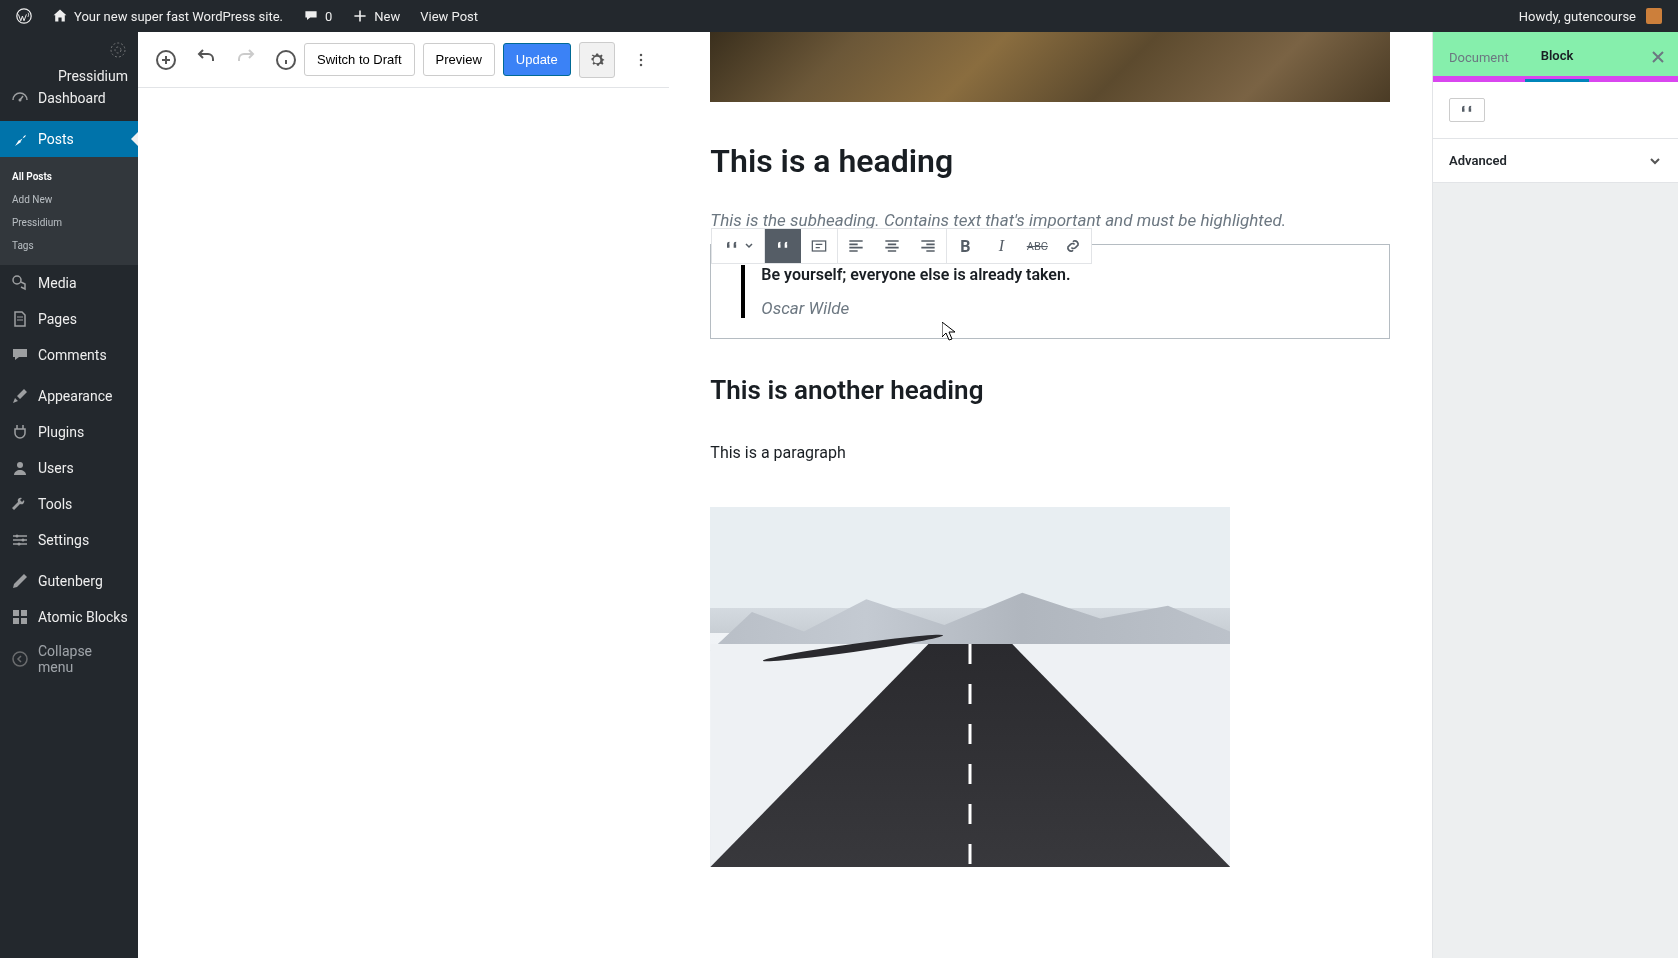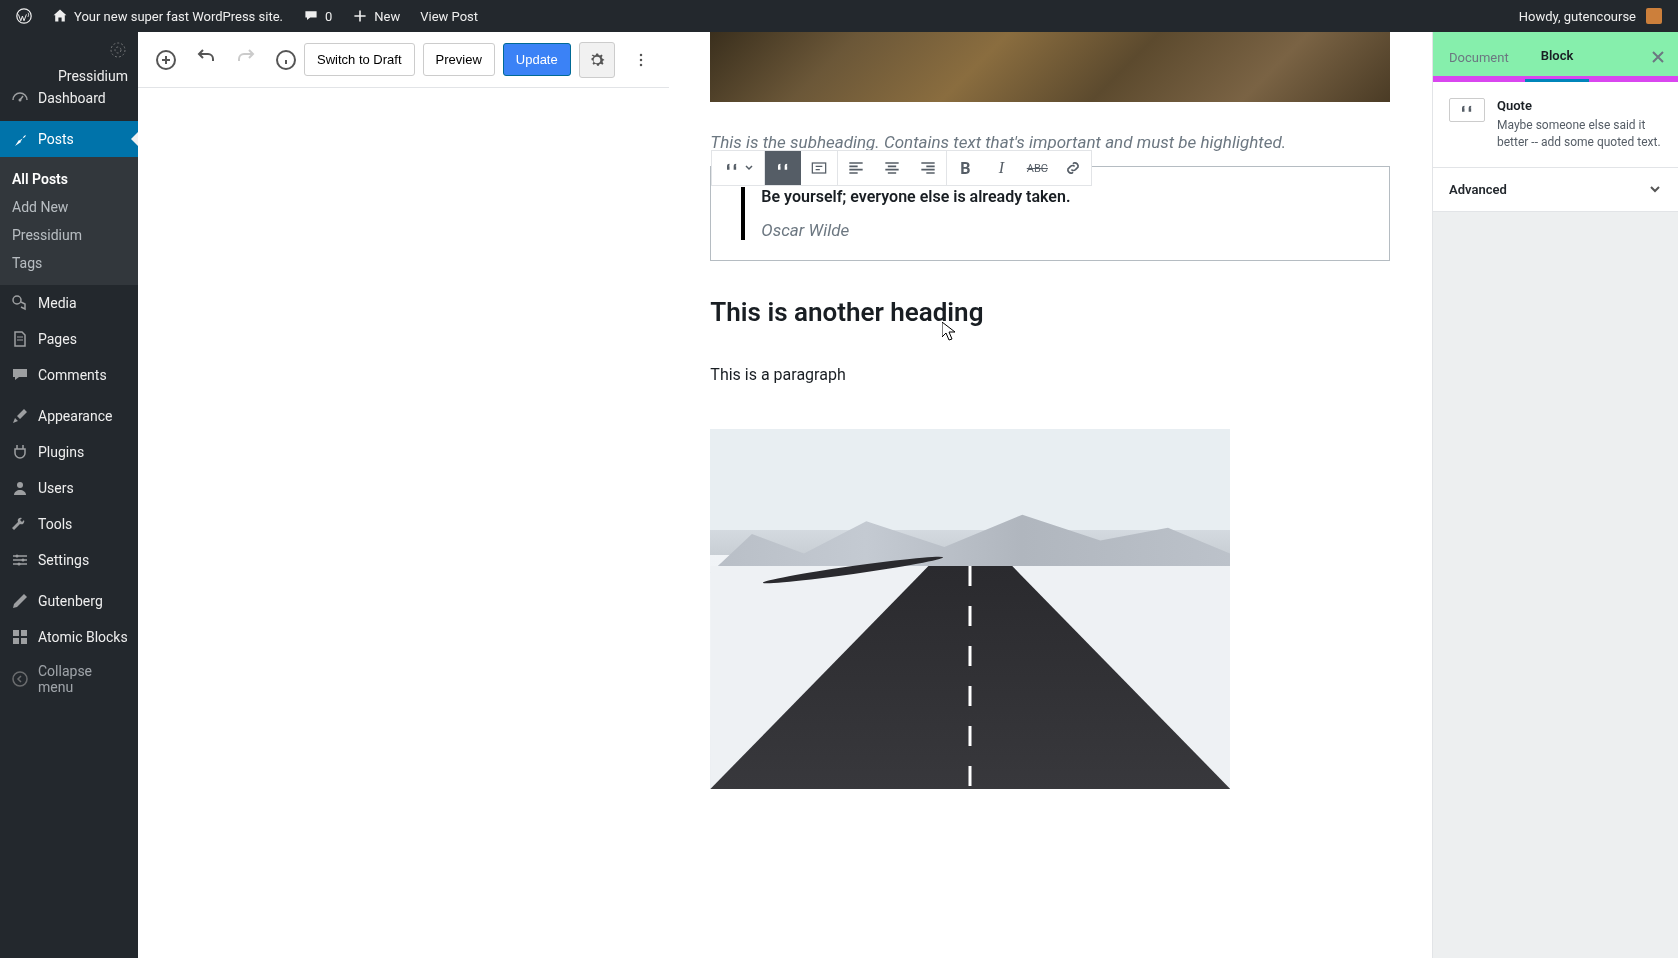--- a/index.html
+++ b/index.html
@@ -11,21 +11,21 @@
 .layout { display: flex; height: calc(100vh - 32px); }
 .sidebar { width: 138px; background: #23282d; color: #eee; font-size: 14px; overflow-y: auto; flex-shrink: 0; }
 .sidebar-brand { display: flex; align-items: flex-end; gap: 8px; padding: 8px 10px; height: 48px; flex-direction: column; }
 .sidebar-brand-icon { width: 20px; height: 20px; display: flex; align-items: center; justify-content: center; opacity: .6; }
 .sidebar-item { display: flex; align-items: center; gap: 8px; padding: 8px 10px; cursor: pointer; color: #eee; position: relative; }
 .sidebar-item.current { background: #0073aa; color: #fff; }
 .sidebar-item.current::after { content: ""; position: absolute; right: -1px; top: 50%; transform: translateY(-50%); border: 8px solid transparent; border-right-color: #f1f1f1; }
 .sidebar-icon { width: 20px; height: 20px; display: flex; align-items: center; justify-content: center; opacity: .6; }
 .sidebar-item.current .sidebar-icon { opacity: 1; }
 .sidebar-sub { background: #32373c; padding: 8px 0; }
-.sidebar-sub-item { padding: 6px 12px; font-size: 14px; color: rgba(240,245,250,.7); cursor: pointer; }
+.sidebar-sub-item { padding: 6px 12px; font-size: 10px; color: rgba(240,245,250,.7); cursor: pointer; }
 .sidebar-sub-item.current { color: #fff; font-weight: 600; }
 .sidebar-sep { height: 5px; background: transparent; margin: 0; }
 .editor-wrap { flex: 1; display: flex; flex-direction: row; min-width: 0; }
 .editor-header { height: 56px; border-bottom: 1px solid #e2e4e7; display: flex; align-items: center; justify-content: space-between; padding: 0 10px; background: #fff; }
 .header-left { display: flex; align-items: center; gap: 4px; }
 .icon-btn { width: 36px; height: 36px; display: flex; align-items: center; justify-content: center; border-radius: 4px; cursor: pointer; color: #555; }
 .icon-btn.disabled { opacity: .3; cursor: default; }
 .header-right { display: flex; align-items: center; gap: 8px; }
 .btn { height: 33px; padding: 0 12px; border: 1px solid #ccc; background: #fff; border-radius: 3px; font-size: 13px; cursor: pointer; display: flex; align-items: center; }
 .btn-primary { background: #3b82f6; border-color: #006a95; color: #fff; font-weight: 500; }
@@ -304,20 +304,21 @@
 
     <div class="editor-body">
       <div class="canvas-scroll">
         <div class="cursor">
           <svg width="16" height="20" viewBox="0 0 16 20">
               <path d="M0 0l0 15 4-4 3 7 3-1-3-7 6 0z" fill="#fff" stroke="#000" stroke-width="1"></path>
             </svg>
         </div>
         <div class="canvas">
           <div class="hero-img"></div>
+          <h2 class="heading-1">This is a heading</h2>
           <p class="subheading">This is the subheading. Contains text that's important and must be highlighted.</p>
 
           <div class="block-selected">
             <div class="block-toolbar">
               <div class="toolbar-group">
                 <div class="toolbar-btn wide">
                   <svg width="20" height="20" viewBox="0 0 24 24" fill="#555d66">
                       <path d="M6 10c0-2 1-3 3-3v2c-1 0-1 1-1 1h1v4H6zm8 0c0-2 1-3 3-3v2c-1 0-1 1-1 1h1v4h-3z"></path>
                     </svg>
                   <svg width="10" height="10" viewBox="0 0 10 10">
@@ -400,24 +401,20 @@
               </svg>
           </div>
         </div>
         <div class="inspector-panel">
           <div class="block-card">
             <div class="block-card-icon">
               <svg width="20" height="20" viewBox="0 0 24 24" fill="#555d66">
                   <path d="M6 10c0-2 1-3 3-3v2c-1 0-1 1-1 1h1v4H6zm8 0c0-2 1-3 3-3v2c-1 0-1 1-1 1h1v4h-3z"></path>
                 </svg>
             </div>
-            <div>
-              <div class="block-card-title">Quote</div>
-              <div class="block-card-desc">Maybe someone else said it better -- add some quoted text.</div>
-            </div>
           </div>
         </div>
         <div class="inspector-accordion">
           <span>Advanced</span>
           <svg width="14" height="14" viewBox="0 0 14 14">
               <path d="M3 5l4 4 4-4" stroke="#555" fill="none" stroke-width="2"></path>
             </svg>
         </div>
       </aside>
     </div>

